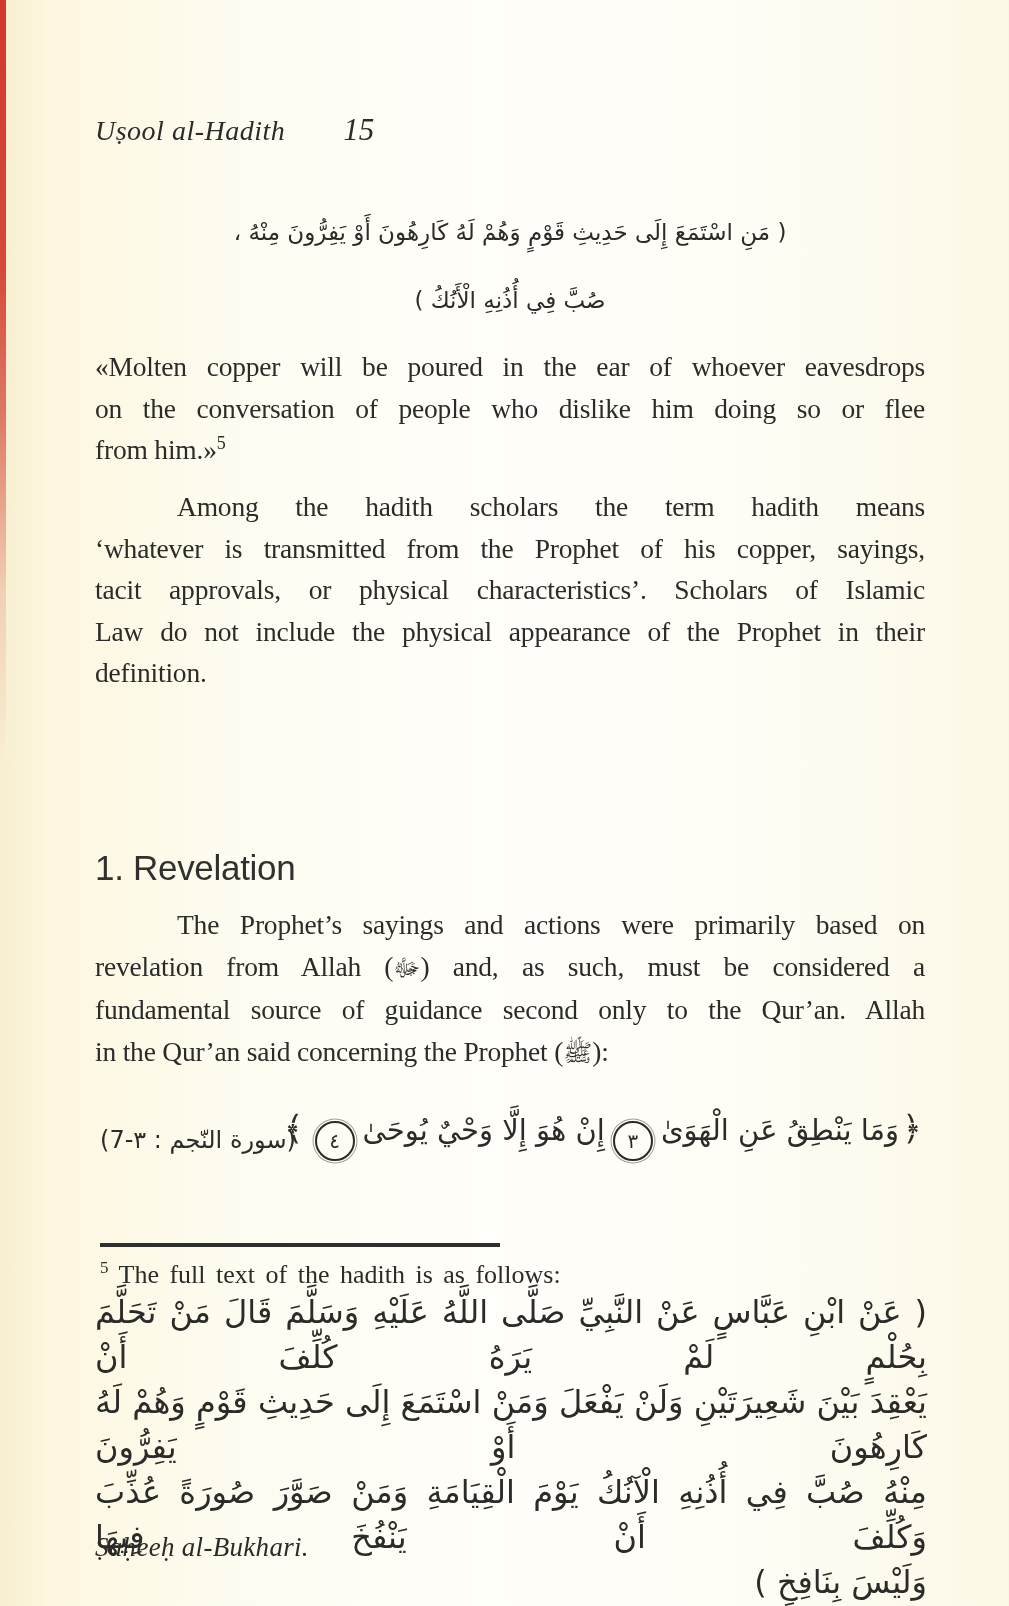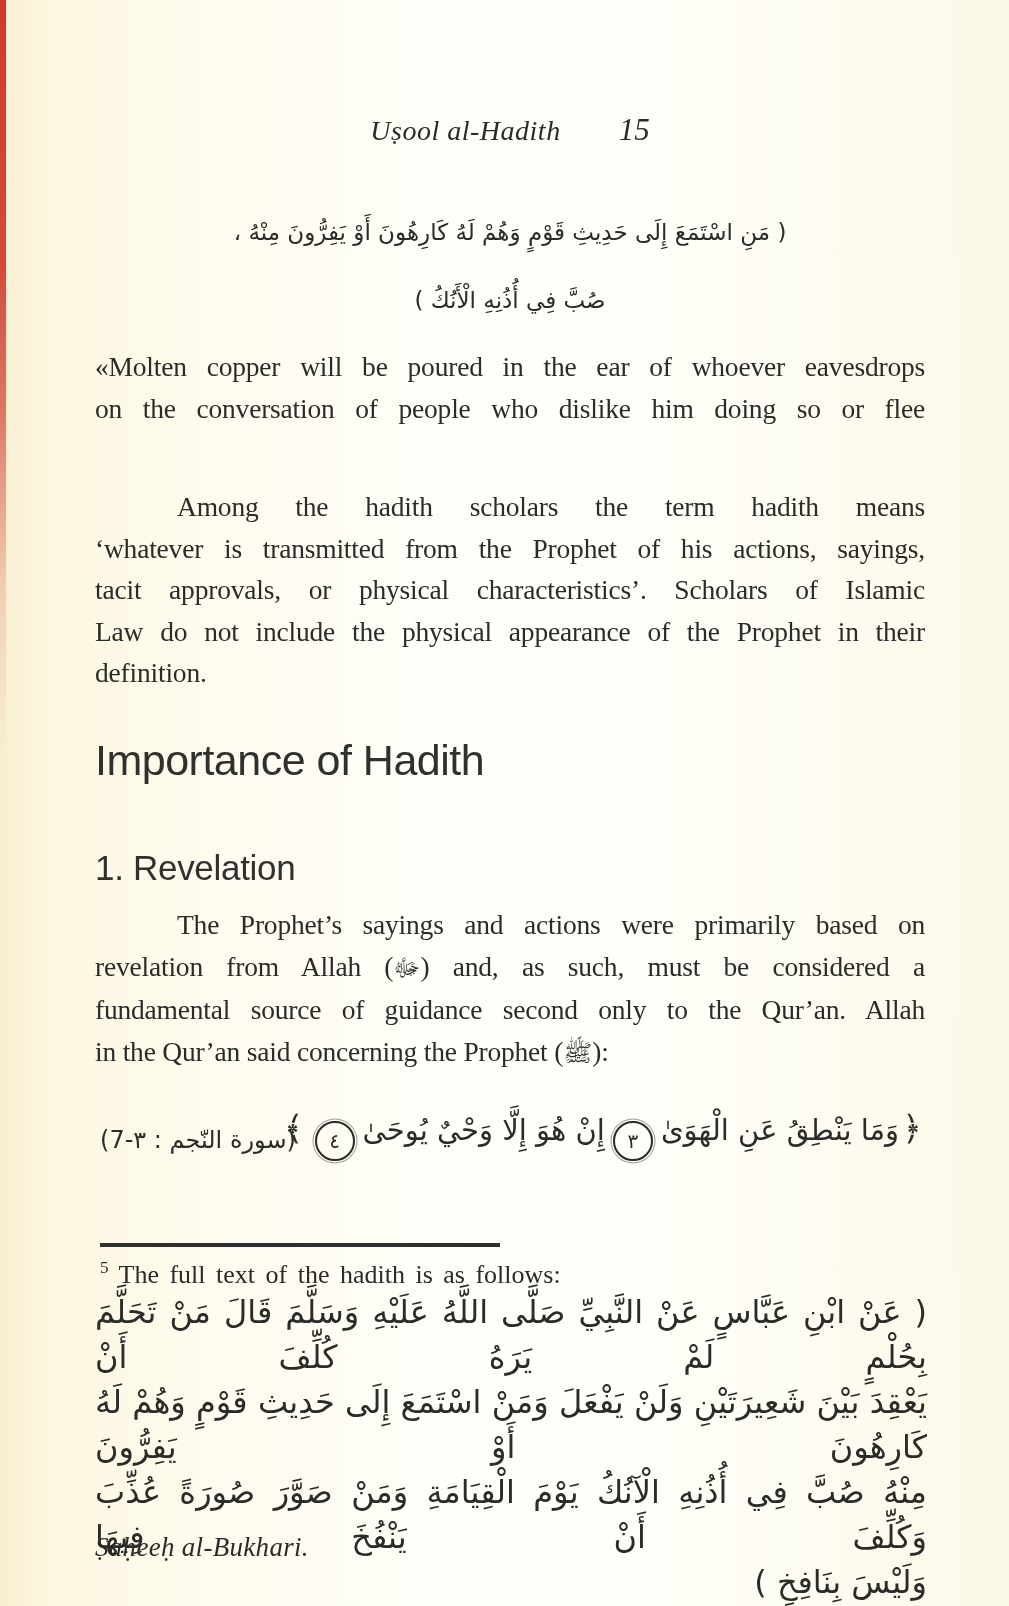--- a/index.html
+++ b/index.html
@@ -22,21 +22,21 @@
     width: 6px; height: 760px;
     background: linear-gradient(180deg,
       #cf3a2e 0%, #d34a3a 35%, #dd7a66 55%,
       rgba(226,150,130,0.35) 78%, rgba(226,150,130,0) 100%);
   }
   
   .running-header {
     position: absolute;
     top: 112px; left: 95px; right: 84px;
     display: flex;
-    justify-content: center;
+    justify-content: flex-start;
     align-items: baseline;
     gap: 58px;
   }
   .book-title {
     font-style: italic;
     font-size: 28px;
     letter-spacing: 0.5px;
   }
   .page-number {
     font-style: italic;
@@ -166,31 +166,31 @@
   </div>
 
   <div class="hadith-ar">
     <div>( مَنِ اسْتَمَعَ إِلَى حَدِيثِ قَوْمٍ وَهُمْ لَهُ كَارِهُونَ أَوْ يَفِرُّونَ مِنْهُ ،</div>
     <div>صُبَّ فِي أُذُنِهِ الْأَنُكُ )</div>
   </div>
 
   <div class="para" style="top:346px">
     <div class="jline">«Molten copper will be poured in the ear of whoever eavesdrops</div>
     <div class="jline">on the conversation of people who dislike him doing so or flee</div>
+    <div class="jlast"><span>from him.»</span><sup class="fn-ref">5</sup></div>
   </div>
 
   <div class="para" style="top:486px">
     <div class="jline indent">Among the hadith scholars the term hadith means</div>
-    <div class="jline">‘whatever is transmitted from the Prophet of his actions, sayings,</div>
+    <div class="jline">‘whatever is transmitted from the Prophet of his copper, sayings,</div>
     <div class="jline">tacit approvals, or physical characteristics’. Scholars of Islamic</div>
     <div class="jline">Law do not include the physical appearance of the Prophet in their</div>
     <div class="jlast">definition.</div>
   </div>
 
-  <div class="h1">Importance of Hadith</div>
   <div class="h2">1. Revelation</div>
 
   <div class="para" style="top:904px">
     <div class="jline indent">The Prophet’s sayings and actions were primarily based on</div>
     <div class="jline"><span>revelation from Allah (</span><span style="font-family:'DejaVu Sans',sans-serif;font-size:24px">ﷻ</span><span>) and, as such, must be considered a</span></div>
     <div class="jline">fundamental source of guidance second only to the Qur’an. Allah</div>
     <div class="jlast"><span>in the Qur’an said concerning the Prophet (</span><span style="font-family:'DejaVu Sans',sans-serif;font-size:24px">ﷺ</span><span>):</span></div>
   </div>
 
   <div class="verse">

